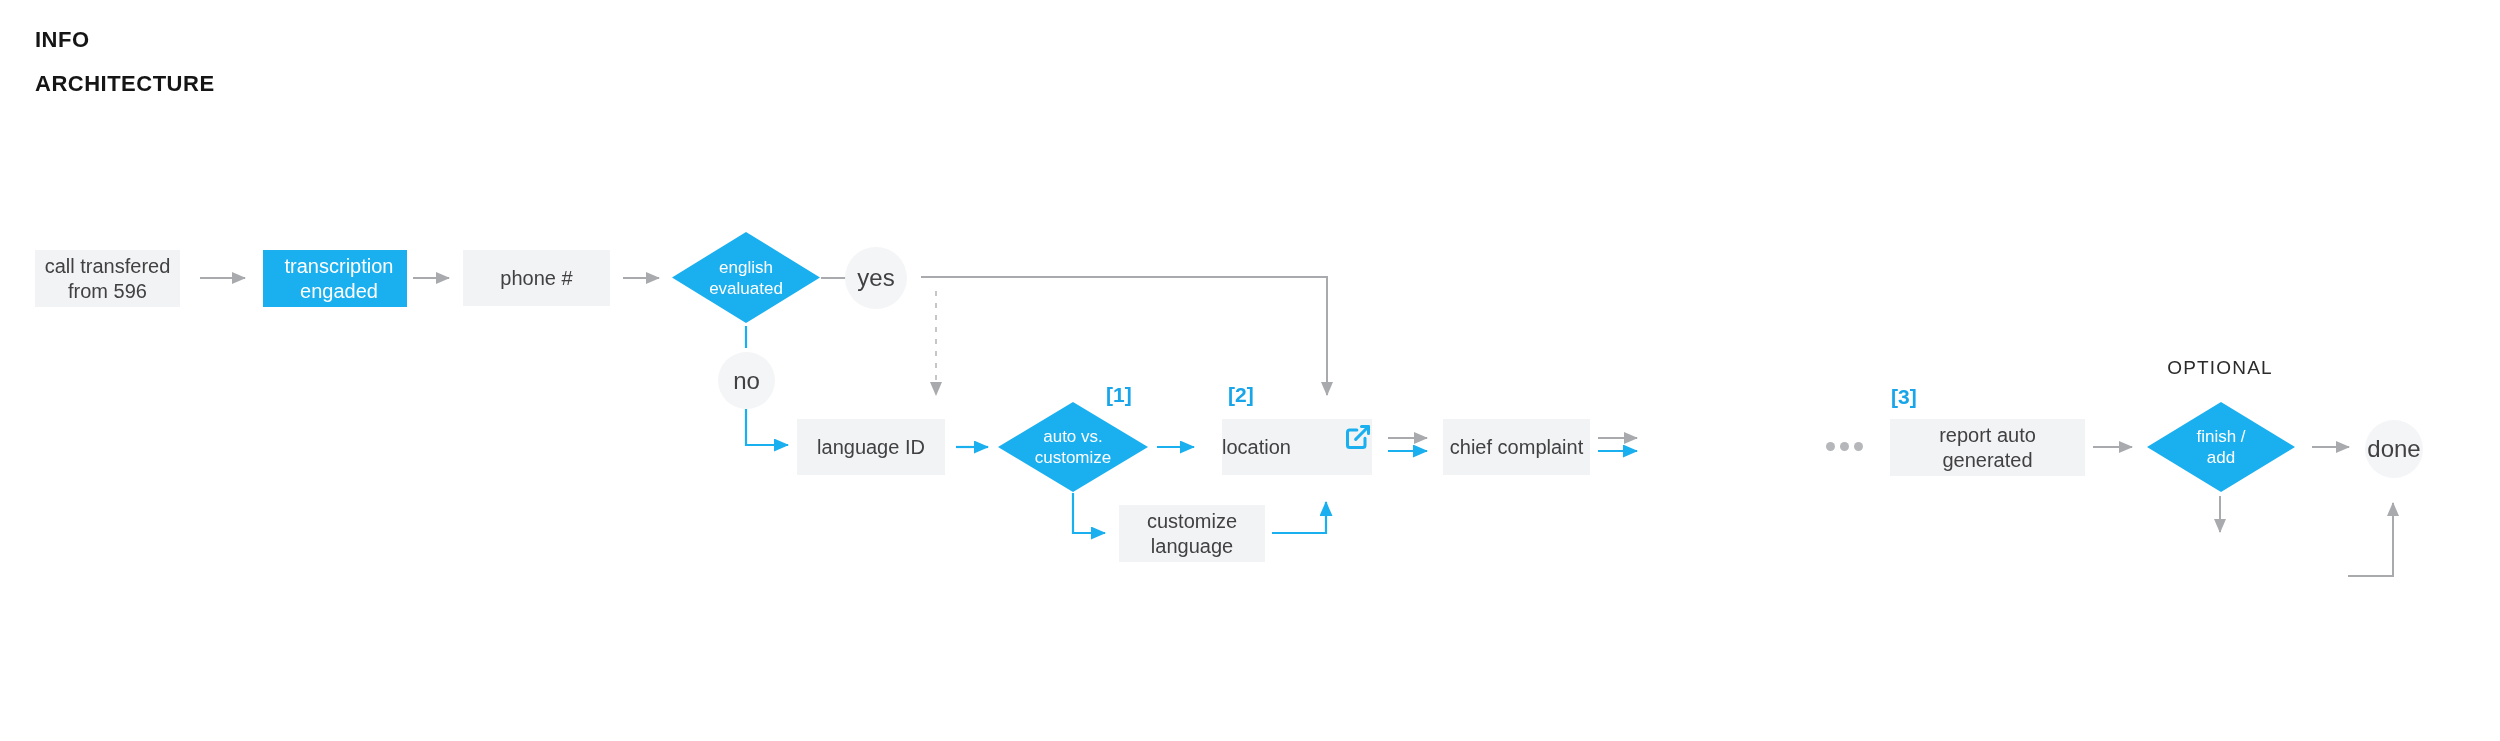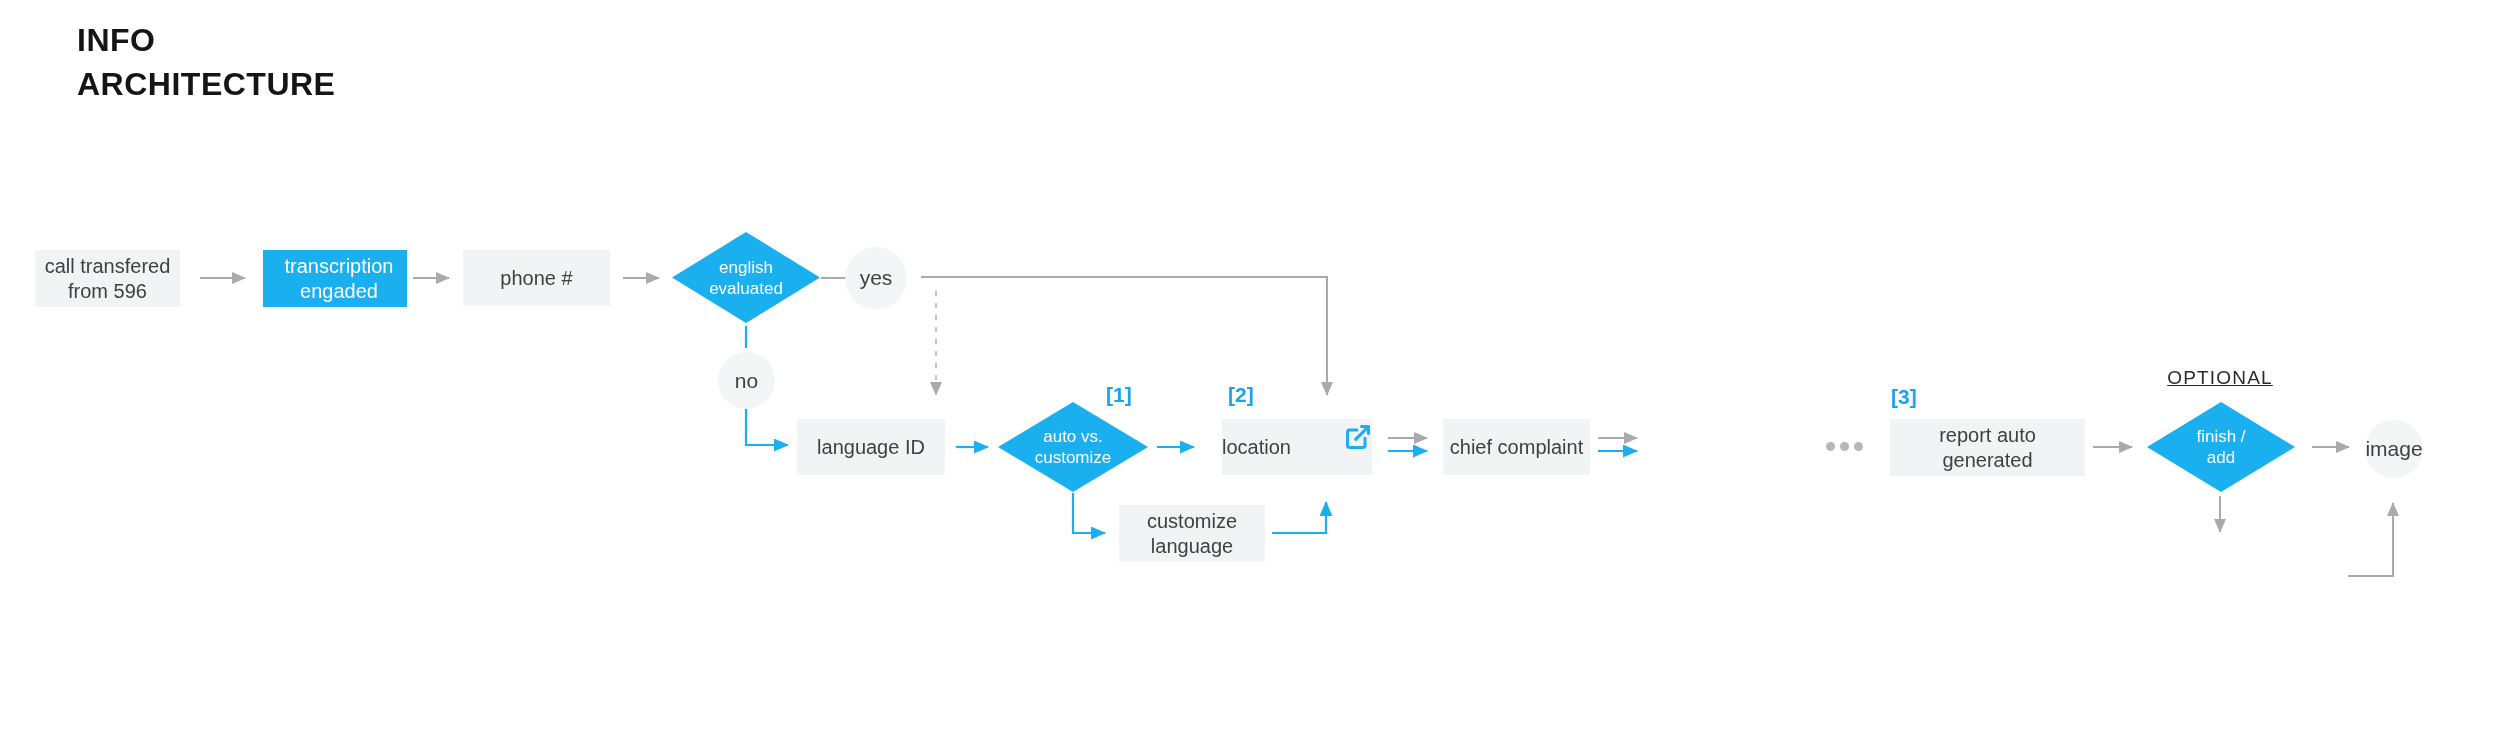--- a/index.html
+++ b/index.html
@@ -4,30 +4,30 @@
 <style>
   :root{
     --accent-blue:#1AAFEF; --ref-blue:#18A5EA; --node-bg:#F2F3F4; --circle-bg:#F4F5F6;
     --text-dark:#414042; --title-black:#151515; --arrow-gray:#A8AAAD; --dash-gray:#C4C6C8;
     --dots-gray:#B5B7BA; --white:#FFFFFF;
   }
   html,body{margin:0;padding:0;background:var(--white);}
   .stage{position:relative;width:2500px;height:741px;background:var(--white);
          font-family:"Liberation Sans",sans-serif;overflow:hidden;}
   .title{position:absolute;left:35px;top:18px;color:var(--title-black);
-         font-size:32px;font-weight:700;line-height:44px;letter-spacing:.5px;margin-left:42px;}
+         font-size:22px;font-weight:700;line-height:44px;letter-spacing:.5px;}
   .title span{display:block;}
   .connectors{position:absolute;left:0;top:0;pointer-events:none;}
   .node{position:absolute;display:flex;align-items:center;justify-content:center;
         text-align:center;white-space:pre-line;box-sizing:border-box;}
   .box{background:var(--node-bg);color:var(--text-dark);font-size:20px;line-height:25px;}
   .box--blue{background:var(--accent-blue);color:#fff;}
   .diamond{background:var(--accent-blue);color:#fff;font-size:17px;line-height:21px;
            clip-path:polygon(50% 0,100% 50%,50% 100%,0 50%);}
-  .circle{background:var(--circle-bg);color:var(--text-dark);font-size:21px;border-radius:50%;}
+  .circle{background:var(--circle-bg);color:var(--text-dark);font-size:24px;border-radius:50%;}
   .ref{position:absolute;color:var(--ref-blue);font-weight:700;font-size:21px;line-height:22px;}
   .note{position:absolute;color:#2b2b2b;font-size:19px;letter-spacing:1.2px;text-align:center;}
   .dots{position:absolute;display:flex;gap:5px;align-items:center;}
   .dots span{width:9px;height:9px;border-radius:50%;background:var(--dots-gray);}
   .stroke-gray{stroke:var(--arrow-gray);stroke-width:2;fill:none;}
   .stroke-blue{stroke:var(--accent-blue);stroke-width:2.2;fill:none;}
   .stroke-dash{stroke:var(--dash-gray);stroke-width:2;fill:none;stroke-dasharray:5 7;}
   .fill-gray{fill:var(--arrow-gray);}
   .fill-blue{fill:var(--accent-blue);}
   .extlink{flex:none;margin-left:9px;transform:translateY(-10px);}
@@ -118,21 +118,21 @@
     <span></span>
     <span></span>
     <span></span>
   </div>
 
   <div class="ref" style="left:1891px;top:386px;">[3]</div>
 
   <div class="node box" style="left:1890px;top:419px;width:195px;height:57px;">report auto
 generated</div>
 
-  <div class="note" style="left:2144px;top:367px;width:152px;text-decoration:underline;">OPTIONAL</div>
+  <div class="note" style="left:2144px;top:357px;width:152px;">OPTIONAL</div>
 
   <div class="node diamond" style="left:2147px;top:402px;width:148px;height:90px;">finish /
 add</div>
 
-  <div class="node circle" style="left:2365px;top:420px;width:58px;height:58px;">image</div>
+  <div class="node circle" style="left:2365px;top:420px;width:58px;height:58px;">done</div>
 
 
 </div>
 
 </body></html>

